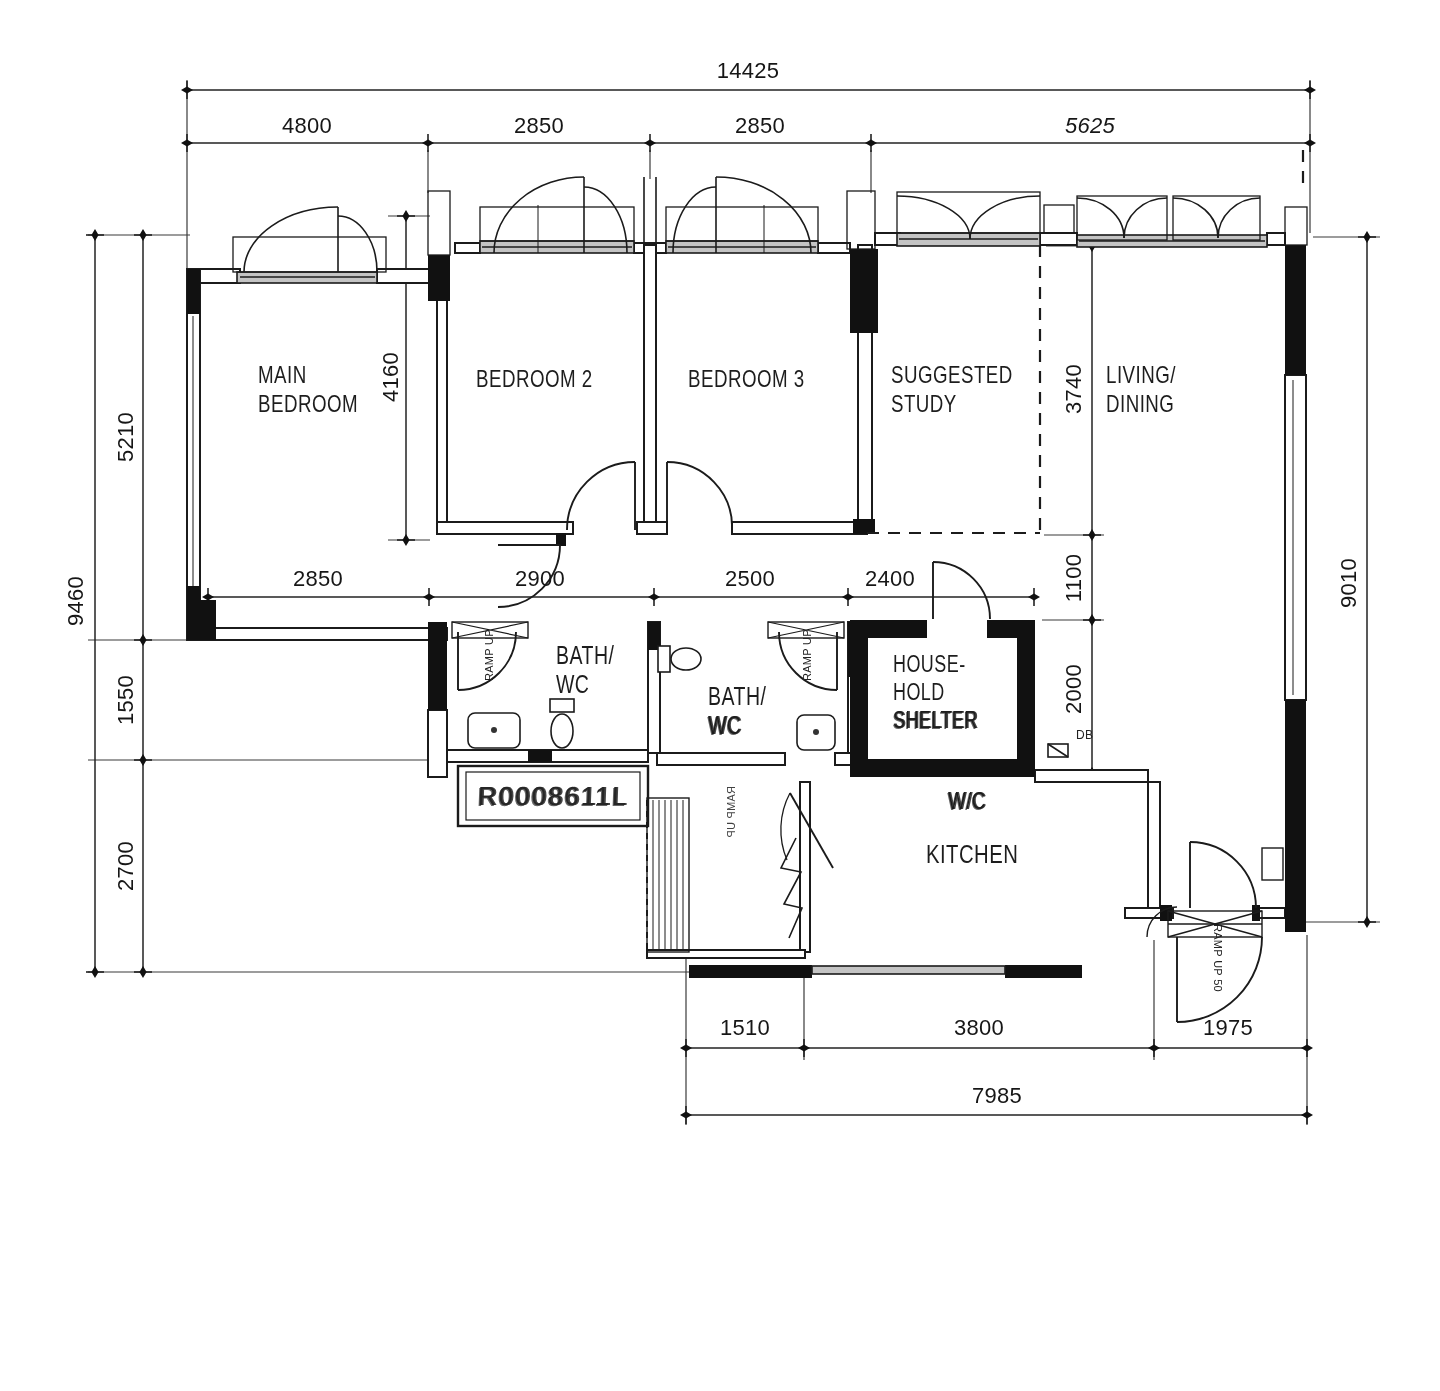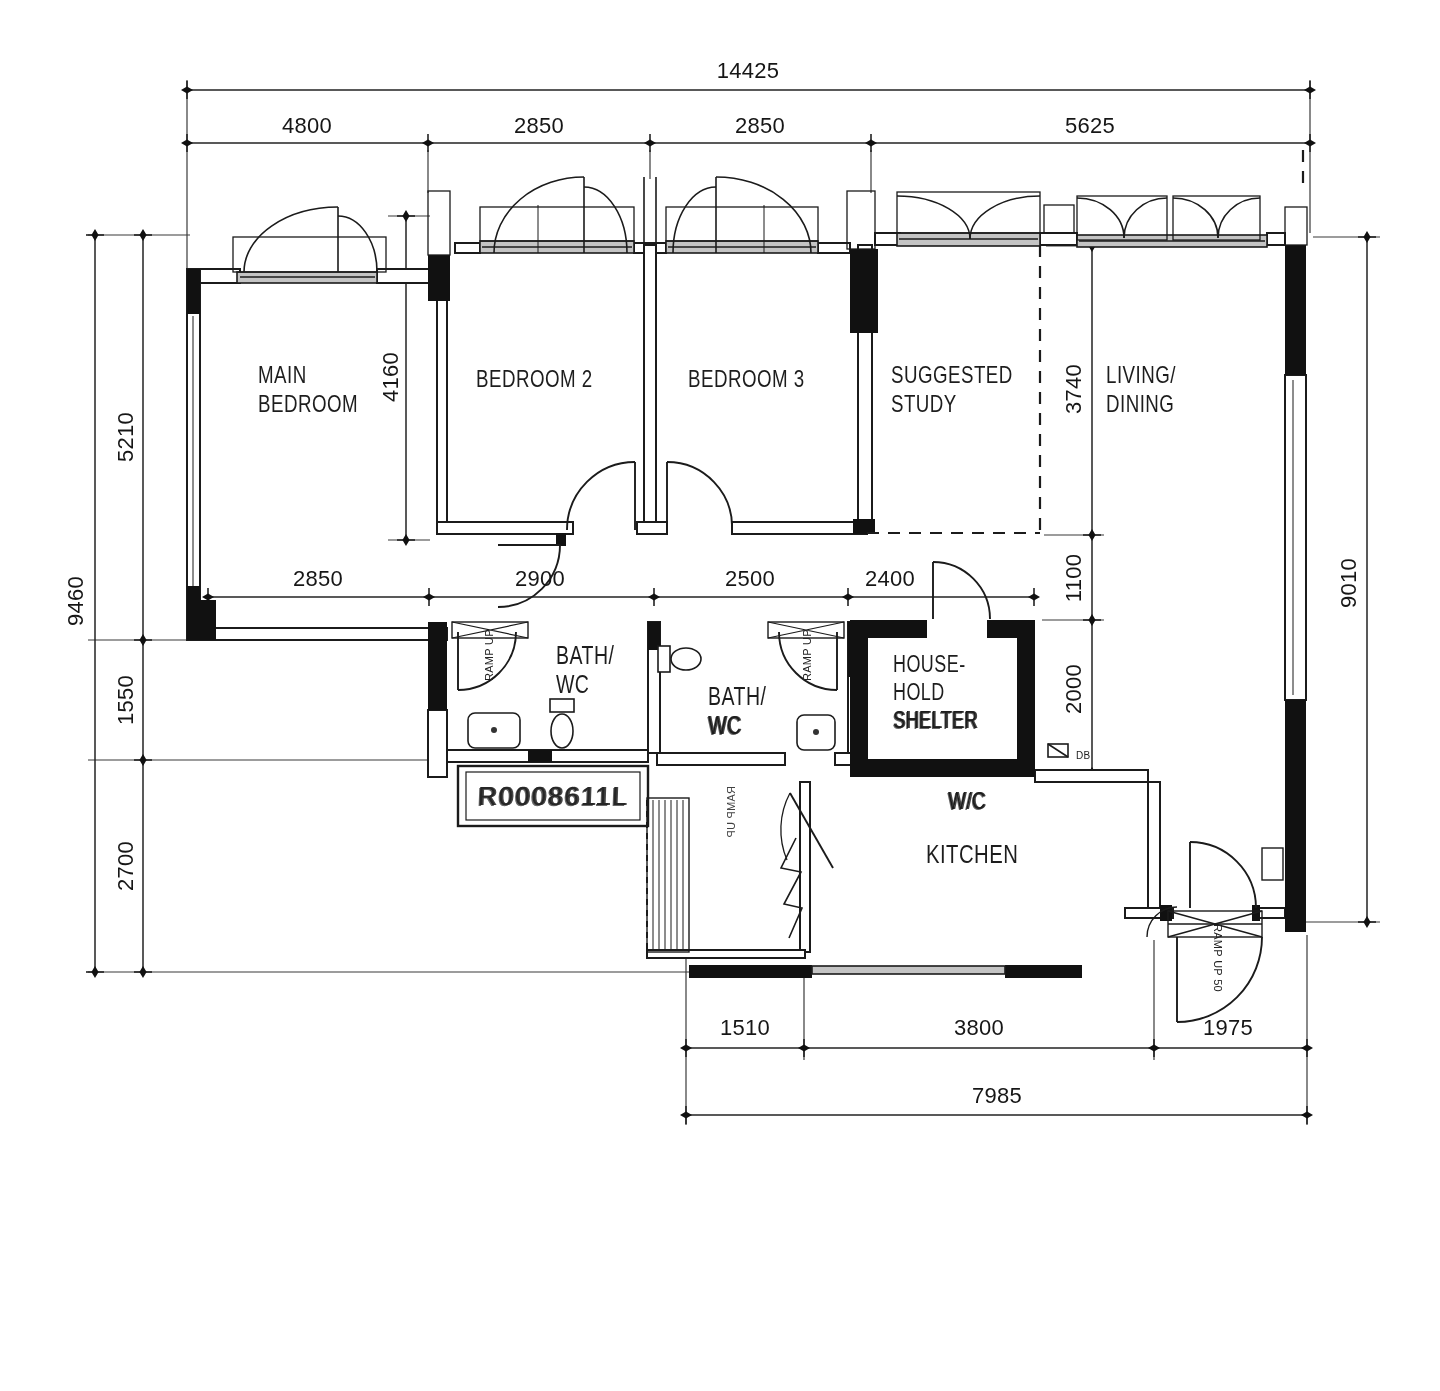--- a/index.html
+++ b/index.html
@@ -332,21 +332,21 @@
   <g fill="none" stroke="#1b1b1b">
     <rect x="458" y="766" width="190" height="60" stroke-width="2.4"></rect>
     <rect x="466" y="772" width="174" height="48" stroke-width="1.2"></rect>
   </g>
 </svg>
 
   <div class="lbl dim" style="left:748px; top:71px;">14425</div>
   <div class="lbl dim" style="left:307px; top:126px;">4800</div>
   <div class="lbl dim" style="left:539px; top:126px;">2850</div>
   <div class="lbl dim" style="left:760px; top:126px;">2850</div>
-  <div class="lbl dim" style="left:1090px; top:126px;">5625</div>
+  <div class="lbl dim" style="left:1090px; top:126px;font-style:italic;">5625</div>
 
   <div class="lbl dimv" style="left:76px;  top:601px;">9460</div>
   <div class="lbl dimv" style="left:126px; top:437px;">5210</div>
   <div class="lbl dimv" style="left:126px; top:700px;">1550</div>
   <div class="lbl dimv" style="left:126px; top:866px;">2700</div>
   <div class="lbl dimv" style="left:1349px; top:583px;">9010</div>
   <div class="lbl dimv" style="left:391px; top:377px;">4160</div>
   <div class="lbl dimv" style="left:1074px; top:389px;">3740</div>
   <div class="lbl dimv" style="left:1074px; top:578px;">1100</div>
   <div class="lbl dimv" style="left:1074px; top:689px;">2000</div>
@@ -388,21 +388,21 @@
     <div>HOLD</div>
     <div class="smudge">SHELTER</div>
   </div>
   <div class="lbl room smudge" style="left:948px; top:786px;">W/C</div>
   <div class="lbl room" style="left:926px; top:840px; font-size:26px;">KITCHEN</div>
 
   <div class="lbl tiny rotccw" style="left:489px; top:655px;">RAMP UP</div>
   <div class="lbl tiny rotccw" style="left:807px; top:655px;">RAMP UP</div>
   <div class="lbl tiny rotflip" style="left:731px; top:812px;">RAMP UP</div>
   <div class="lbl tiny rotcw" style="left:1218px; top:958px;">RAMP UP 50</div>
-  <div class="lbl tiny" style="left:1052px; top:750px; font-size:10px;padding-left:24px;">DB</div>
+  <div class="lbl tiny" style="left:1052px; top:728px; font-size:12px;padding-left:24px;">DB</div>
   <div class="lbl stamp smudge" style="left:553px; top:796px;">R0008611L</div>
 
   <div class="lbl title2" style="left:190px; top:1206px;">TYPE 3</div>
   <div class="lbl title2" style="left:190px; top:1250px;">SCALE 1:100</div>
 
   <div class="wm">
     <span>Kennis Cai | SRX PROPERTY</span>
   </div>
 
 </div>

